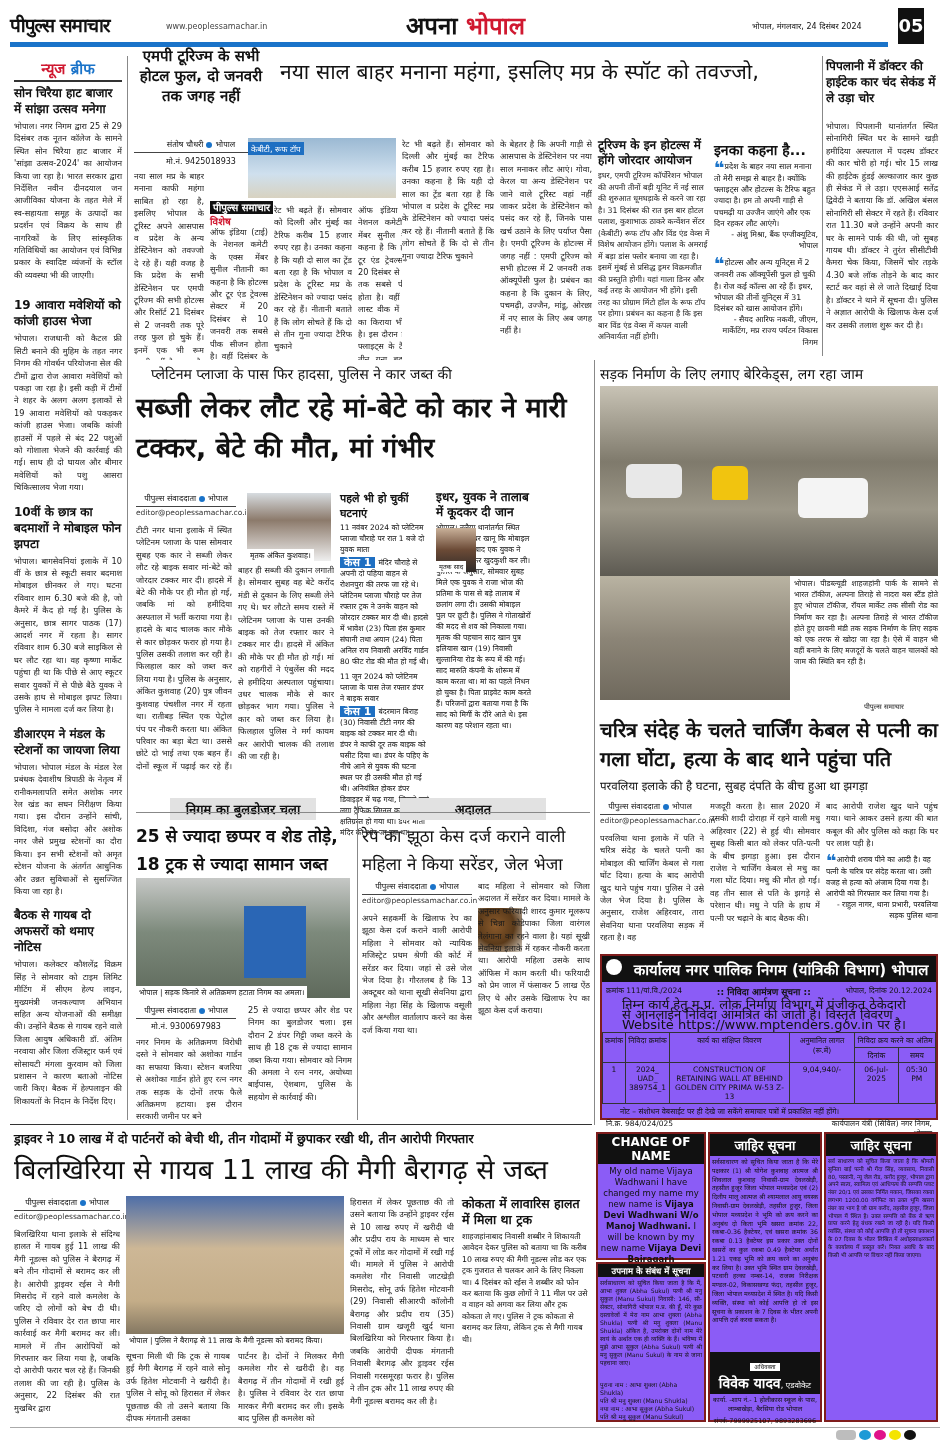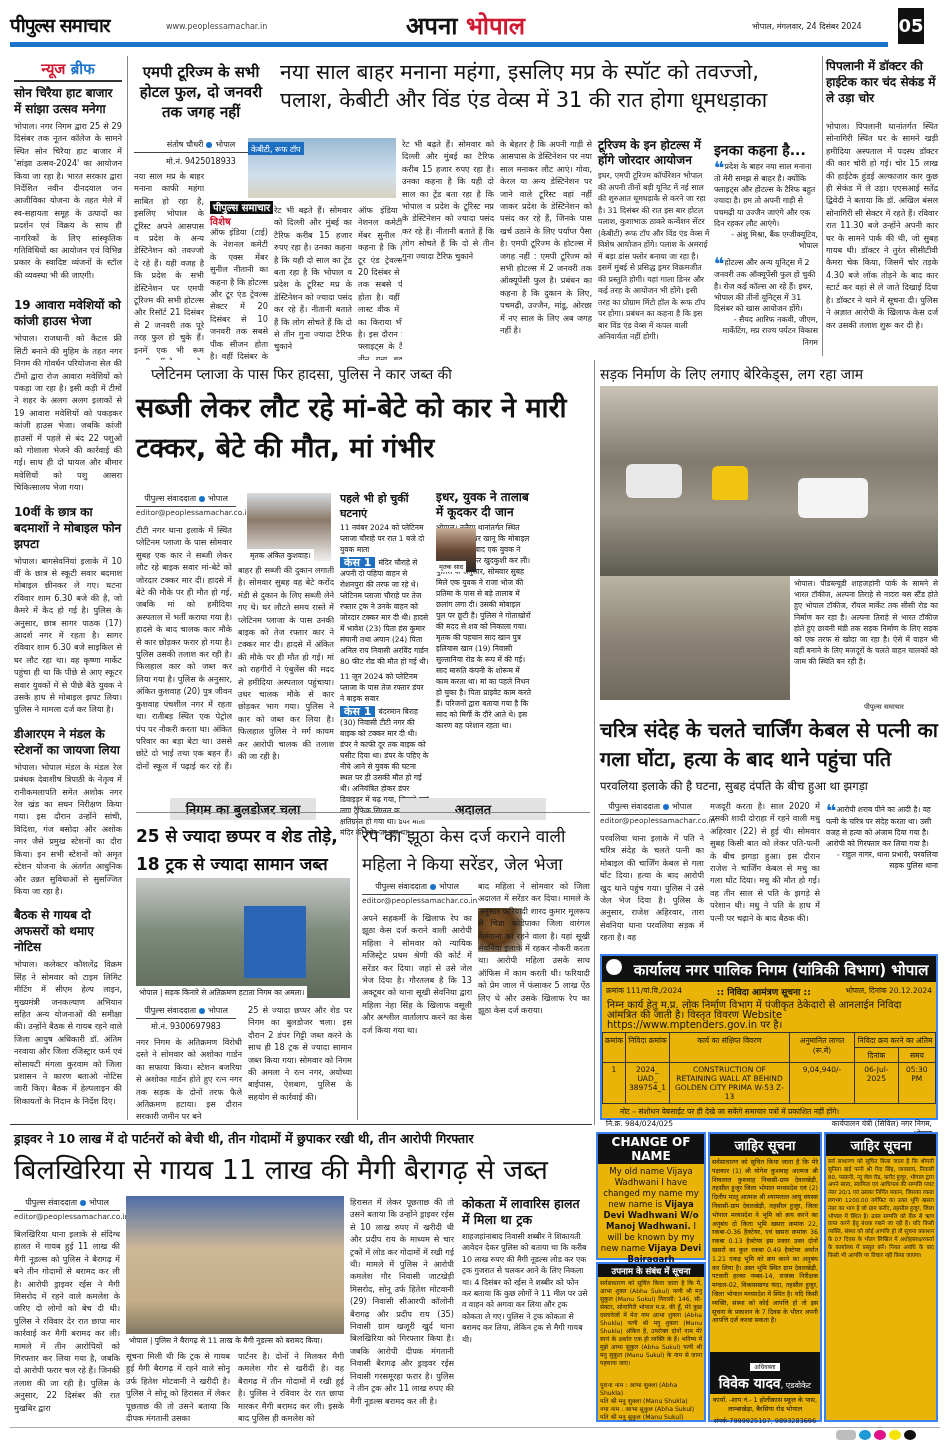--- a/index.html
+++ b/index.html
@@ -10,21 +10,21 @@
 .hd{font-weight:bold;color:#111;font-family:"DejaVu Sans",sans-serif}
 .byline{font-size:8px;text-align:center;border-bottom:1px solid #444;padding-bottom:3px;margin-bottom:4px}
 .byline .dot{display:inline-block;width:6px;height:6px;border-radius:50%;background:#1a73c9;margin:0 3px;vertical-align:middle}
 .email{font-size:7.5px;text-align:center;color:#333;margin-bottom:6px}
 .photo{background:linear-gradient(135deg,#8a8a80 0%,#b9b4a5 30%,#6f6d66 60%,#a39e8f 100%);overflow:hidden}
 .cap{font-size:7.5px;background:#fff;color:#111;padding:1px 3px;position:absolute;left:0;bottom:0}
 .vline{position:absolute;width:1px;background:#888}
 .hline{position:absolute;height:1px;background:#888}
 .kicker{background:#e2e2e2;text-align:center;font-weight:bold;font-size:13px;padding:2px 0}
 .case{display:inline-block;background:#1e6fc2;color:#fff;font-weight:bold;font-size:11px;padding:0 4px;margin-right:3px;float:left}
-.adbox{border:2px solid #3b82f6;background:#eab308}
+.adbox{border:2px solid #7f1d1d;background:#8b5cf6}
 .adhead{background:#111;color:#fff;font-weight:bold;text-align:center}
 .quote{color:#1a73c9;font-weight:bold;font-size:18px;line-height:10px;vertical-align:-5px}
 table{border-collapse:collapse}
 td,th{border:1px solid #333;font-size:7.5px;padding:2px;text-align:center;vertical-align:top;font-weight:normal}
 </style>
 </head>
 <body>
 
 <div class="abs" style="left:10px;top:8px;width:925px;height:36px;">
   <div class="abs" style="left:0;top:4px;font-size:19px;font-weight:bold;font-family:'DejaVu Serif',serif;letter-spacing:-1px;">पीपुल्स समाचार</div>
@@ -59,28 +59,27 @@
     <div class="hd" style="font-size:12px;line-height:16px;margin-bottom:3px;">डीआरएम ने मंडल के स्टेशनों का जायजा लिया</div>
     <div class="body-text">भोपाल। भोपाल मंडल के मंडल रेल प्रबंधक देवाशीष त्रिपाठी के नेतृत्व में रानीकमलापति समेत अशोक नगर रेल खंड का सघन निरीक्षण किया गया। इस दौरान उन्होंने सांची, विदिशा, गंज बसोदा और अशोक नगर जैसे प्रमुख स्टेशनों का दौरा किया। इन सभी स्टेशनों को अमृत स्टेशन योजना के अंतर्गत आधुनिक और उन्नत सुविधाओं से सुसज्जित किया जा रहा है।</div>
   </div>
   <div style="margin-top:10px;">
     <div class="hd" style="font-size:12px;line-height:16px;margin-bottom:3px;">बैठक से गायब दो अफसरों को थमाए नोटिस</div>
     <div class="body-text">भोपाल। कलेक्टर कौशलेंद्र विक्रम सिंह ने सोमवार को टाइम लिमिट मीटिंग में सीएम हेल्प लाइन, मुख्यमंत्री जनकल्याण अभियान सहित अन्य योजनाओं की समीक्षा की। उन्होंने बैठक से गायब रहने वाले जिला आयुष अधिकारी डॉ. अंतिम नरवाया और जिला रजिस्ट्रार फर्म एवं सोसायटी मंगला कुरवाम को जिला प्रशासन ने कारण बताओ नोटिस जारी किए। बैठक में हेल्पलाइन की शिकायतों के निदान के निर्देश दिए।</div>
   </div>
 </div>
 <div class="vline" style="left:127px;top:56px;height:1064px;"></div>
 
-<div class="abs" style="left:134px;top:62px;width:134px;text-align:center;font-weight:bold;font-size:15px;line-height:20px;">एमपी टूरिज्म के सभी होटल फुल, दो जनवरी तक जगह नहीं</div>
+<div class="abs" style="left:134px;top:46px;width:134px;text-align:center;font-weight:bold;font-size:15px;line-height:20px;">एमपी टूरिज्म के सभी होटल फुल, दो जनवरी तक जगह नहीं</div>
 <div class="abs byline" style="left:134px;top:138px;width:134px;">
   <span>संतोष चौधरी</span><span class="dot"></span><span>भोपाल</span>
 </div>
 <div class="abs" style="left:134px;top:155px;width:134px;text-align:center;font-size:8px;">मो.नं. 9425018933</div>
 <div class="abs" style="left:280px;top:58px;width:315px;font-size:21px;line-height:28px;white-space:nowrap;">
   <div>नया साल बाहर मनाना महंगा, इसलिए मप्र के स्पॉट को तवज्जो,</div>
-  <div>पलाश, केबीटी और विंड एंड वेव्स में 31 की रात होगा धूमधड़ाका</div>
 </div>
 <div class="abs photo" style="left:248px;top:138px;width:148px;height:60px;background:linear-gradient(180deg,#9bb9d3 0%,#cfe0ee 60%,#d8d2c0 100%);">
   <div class="abs" style="left:0;top:4px;background:#1e6fc2;color:#fff;font-size:8px;padding:1px 3px;">केबीटी, रूफ टॉप</div>
 </div>
 <div class="abs" style="left:210px;top:200px;font-size:10px;font-weight:bold;">
   <span style="background:#111;color:#fff;padding:1px 3px;">पीपुल्स समाचार</span>
   <div style="color:#d01830;">विशेष</div>
 </div>
 <div class="abs body-text" style="left:134px;top:170px;width:70px;height:190px;overflow:hidden;">नया साल मप्र के बाहर मनाना काफी महंगा साबित हो रहा है, इसलिए भोपाल के टूरिस्ट अपने आसपास व प्रदेश के अन्य डेस्टिनेशन को तवज्जो दे रहे हैं। यही वजह है कि प्रदेश के सभी डेस्टिनेशन पर एमपी टूरिज्म की सभी होटल्स और रिसॉर्ट 21 दिसंबर से 2 जनवरी तक पूरे तरह फुल हो चुके हैं। इनमें एक भी रूम खाली नहीं है। खासतौर से पचमढ़ी और उज्जैन में नया साल मनाना टूरिस्ट की पहली पसंद है। ट्रैवल एजेंट एसोसिएशन</div>
 <div class="abs body-text" style="left:210px;top:226px;width:58px;height:134px;overflow:hidden;">ऑफ इंडिया (टाई) के नेशनल कमेटी के एक्स मेंबर सुनील नीतानी का कहना है कि होटल्स और टूर एंड ट्रेवल्स सेक्टर में 20 दिसंबर से 10 जनवरी तक सबसे पीक सीजन होता है। वहीं दिसंबर के लास्ट वीक में हवाई यात्रा का किराया भी बढ़ जाता है। इस दौरान होटल्स और फ्लाइट्स के टैरिफ दो से तीन गुना बढ़ जाते हैं। अन्य सुविधाओं के</div>
@@ -151,20 +150,21 @@
 
 <div class="abs hd" style="left:600px;top:716px;width:338px;font-size:20px;line-height:29px;">चरित्र संदेह के चलते चार्जिंग केबल से पत्नी का गला घोंटा, हत्या के बाद थाने पहुंचा पति</div>
 <div class="abs" style="left:600px;top:778px;width:338px;font-size:11.5px;white-space:nowrap;">परवलिया इलाके की है घटना, सुबह दंपति के बीच हुआ था झगड़ा</div>
 <div class="abs byline" style="left:600px;top:800px;width:100px;">
   <span>पीपुल्स संवाददाता</span><span class="dot"></span><span>भोपाल</span>
 </div>
 <div class="abs email" style="left:600px;top:816px;width:100px;">editor@peoplessamachar.co.in</div>
 <div class="abs body-text" style="left:600px;top:832px;width:104px;height:112px;overflow:hidden;">परवलिया थाना इलाके में पति ने चरित्र संदेह के चलते पत्नी का मोबाइल की चार्जिंग केबल से गला घोंट दिया। हत्या के बाद आरोपी खुद थाने पहुंच गया। पुलिस ने उसे जेल भेज दिया है। पुलिस के अनुसार, राजेश अहिरवार, तारा सेवनिया थाना परवलिया सड़क में रहता है। वह</div>
 <div class="abs body-text" style="left:710px;top:800px;width:110px;height:144px;overflow:hidden;">मजदूरी करता है। साल 2020 में उसकी शादी दोराहा में रहने वाली मधु अहिरवार (22) से हुई थी। सोमवार सुबह किसी बात को लेकर पति-पत्नी के बीच झगड़ा हुआ। इस दौरान राजेश ने चार्जिंग केबल से मधु का गला घोंट दिया। मधु की मौत हो गई। वह तीन साल से पति के झगड़े से परेशान थी। मधु ने पति के हाथ में पत्नी पर चढ़ाने के बाद बैठक की।</div>
 <div class="abs" style="left:826px;top:800px;width:112px;">
+  <div class="body-text">बाद आरोपी राजेश खुद थाने पहुंच गया। थाने आकर उसने हत्या की बात कबूल की और पुलिस को कहा कि घर पर लाश पड़ी है।</div>
   <div style="font-size:7.5px;line-height:11px;margin-top:4px;">
     <span class="quote">❝</span><span>आरोपी शराब पीने का आदी है। वह पत्नी के चरित्र पर संदेह करता था। उसी वजह से हत्या को अंजाम दिया गया है। आरोपी को गिरफ्तार कर लिया गया है।</span>
     <div style="text-align:right;">- राहुल नागर, थाना प्रभारी, परवलिया सड़क पुलिस थाना</div>
   </div>
 </div>
 
 <div class="abs kicker" style="left:170px;top:798px;width:146px;">निगम का बुलडोजर चला</div>
 <div class="hline" style="left:136px;top:812px;width:214px;"></div>
 <div class="abs hd" style="left:136px;top:822px;width:214px;font-size:17px;line-height:28px;">25 से ज्यादा छप्पर व शेड तोड़े, 18 ट्रक से ज्यादा सामान जब्त</div>
 <div class="abs photo" style="left:136px;top:878px;width:214px;height:120px;background:linear-gradient(180deg,#c6c8c6 0%,#7d8a7c 45%,#5f6a5c 100%);">
@@ -193,21 +193,21 @@
 <div class="abs adbox" style="left:600px;top:954px;width:338px;height:166px;">
   <div class="adhead" style="font-size:15px;padding:3px 0 3px 24px;position:relative;">
     <span class="abs" style="left:4px;top:3px;width:16px;height:16px;background:#fff;border-radius:50%;"></span>
     <span>कार्यालय नगर पालिक निगम (यांत्रिकी विभाग) भोपाल</span>
   </div>
   <div style="display:flex;justify-content:space-between;font-size:7.5px;padding:3px 4px 0;">
     <span>क्रमांक 111/यां.वि./2024</span>
     <span style="font-size:9px;font-weight:bold;">:: निविदा आमंत्रण सूचना ::</span>
     <span>भोपाल, दिनांक 20.12.2024</span>
   </div>
-  <div style="font-size:10px;line-height:10px;padding:2px 5px;">निम्न कार्य हेतु म.प्र. लोक निर्माण विभाग में पंजीकृत ठेकेदारो से आनलाईन निविदा आंमत्रित की जाती है। विस्तृत विवरण Website https://www.mptenders.gov.in पर है।</div>
+  <div style="font-size:13px;line-height:10px;padding:2px 20px;">निम्न कार्य हेतु म.प्र. लोक निर्माण विभाग में पंजीकृत ठेकेदारो से आनलाईन निविदा आंमत्रित की जाती है। विस्तृत विवरण Website https://www.mptenders.gov.in पर है।</div>
   <table style="width:100%;">
     <tbody>
         <tr>
       <th rowspan="2">क्रमांक</th>
       <th rowspan="2">निविदा क्रमांक</th>
       <th rowspan="2">कार्य का संक्षिप्त विवरण</th>
       <th rowspan="2">अनुमानित लागत (रू.में)</th>
       <th colspan="2">निविदा क्रय करने का अंतिम</th>
     </tr>
     <tr>

